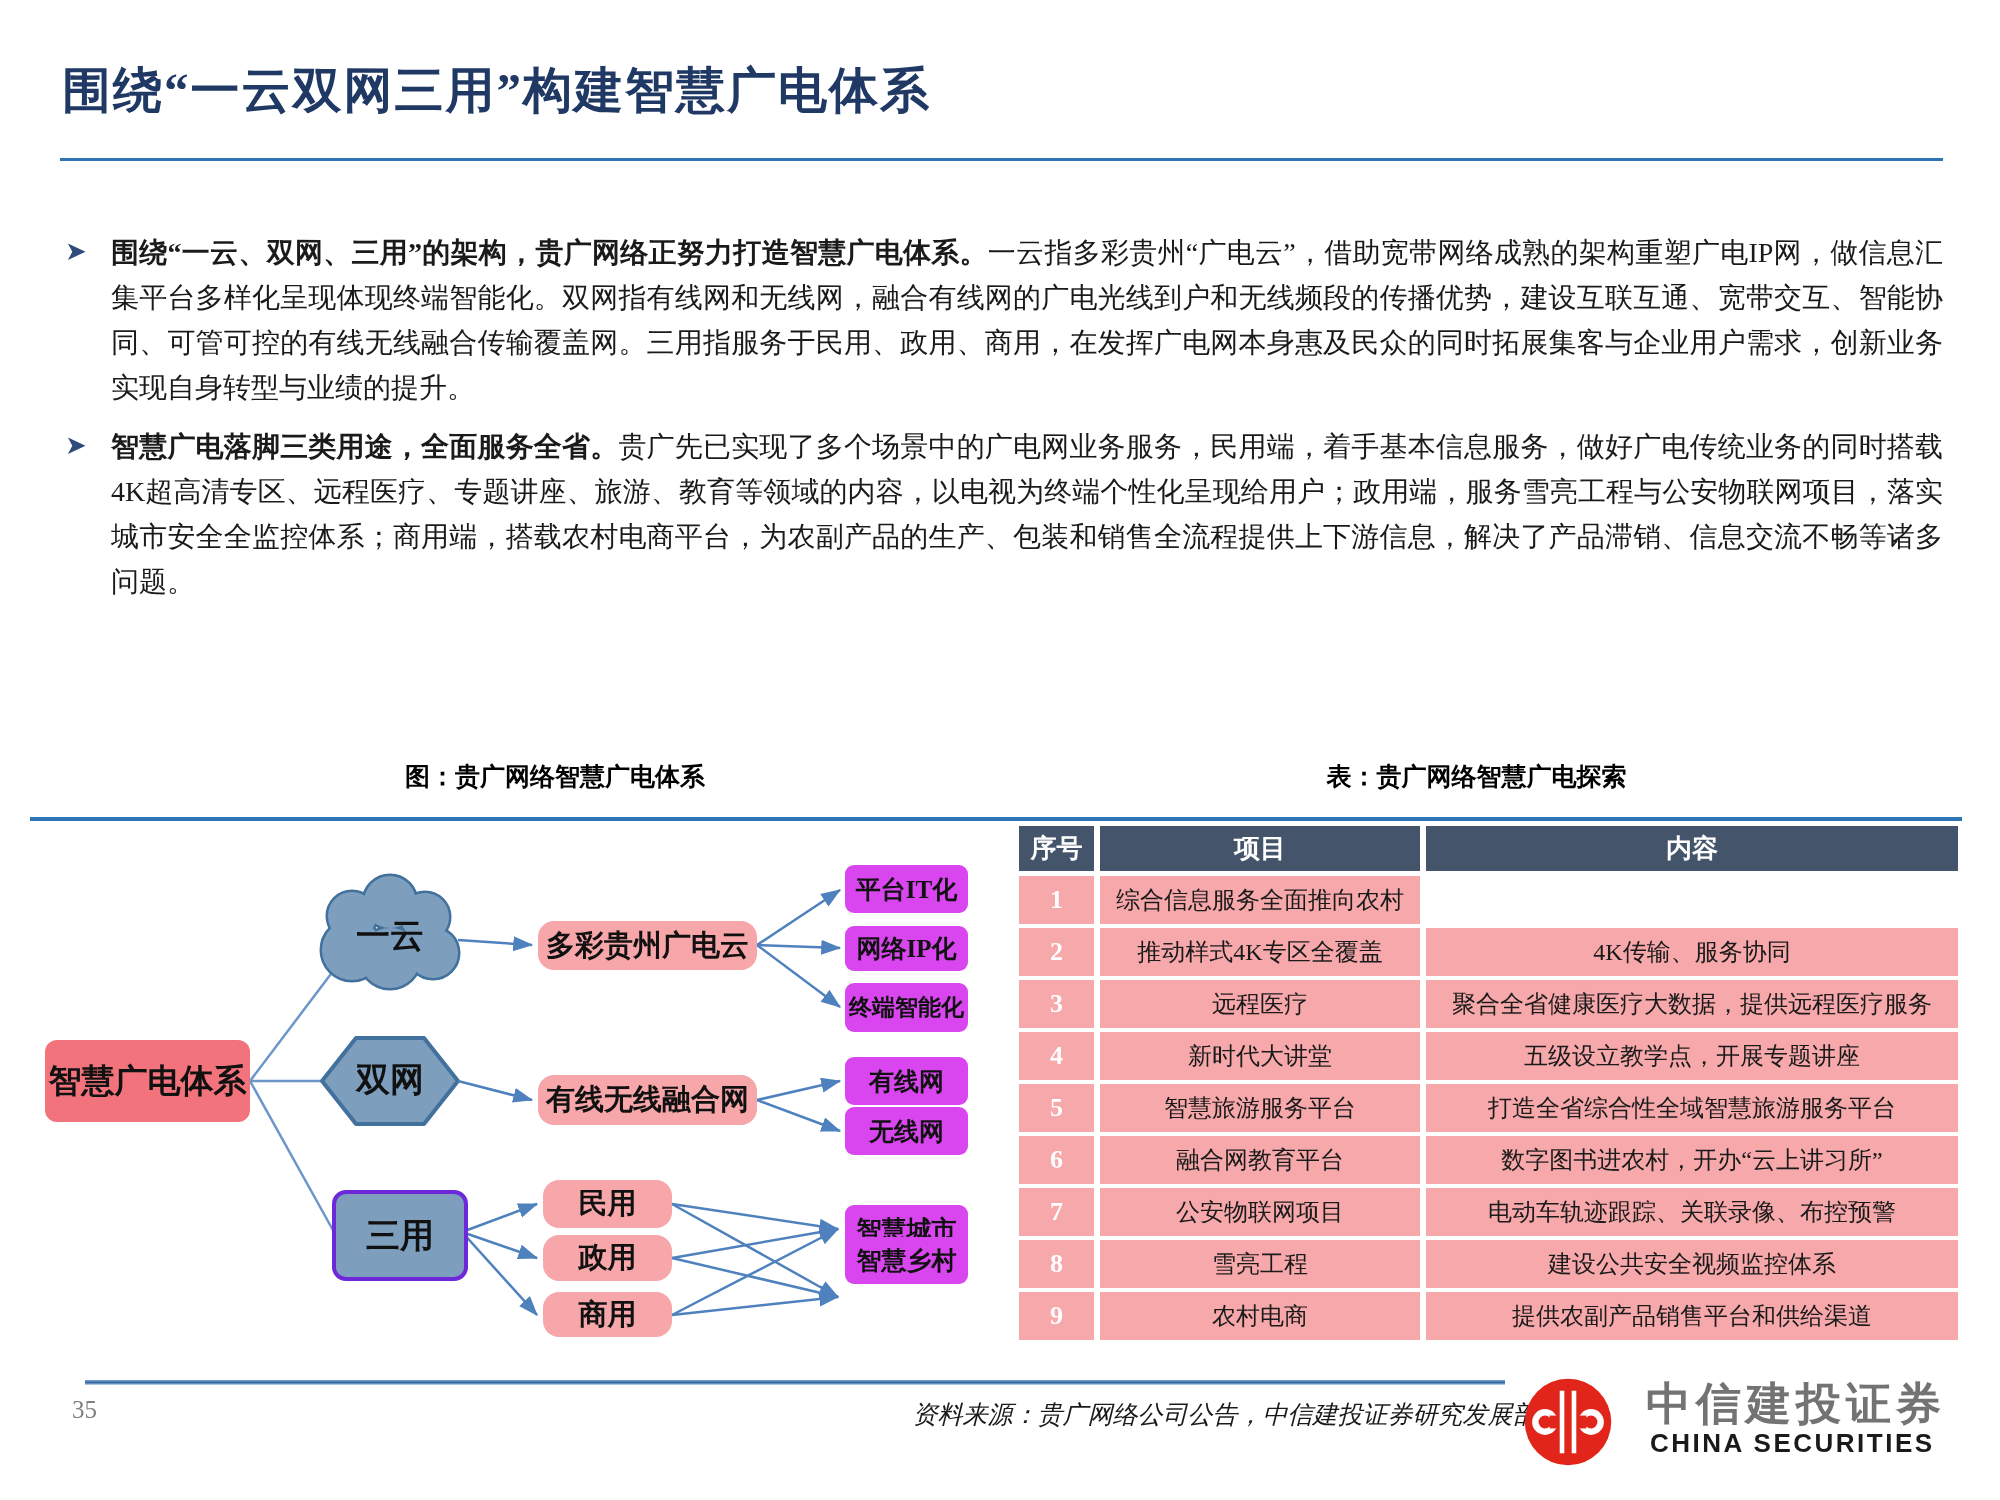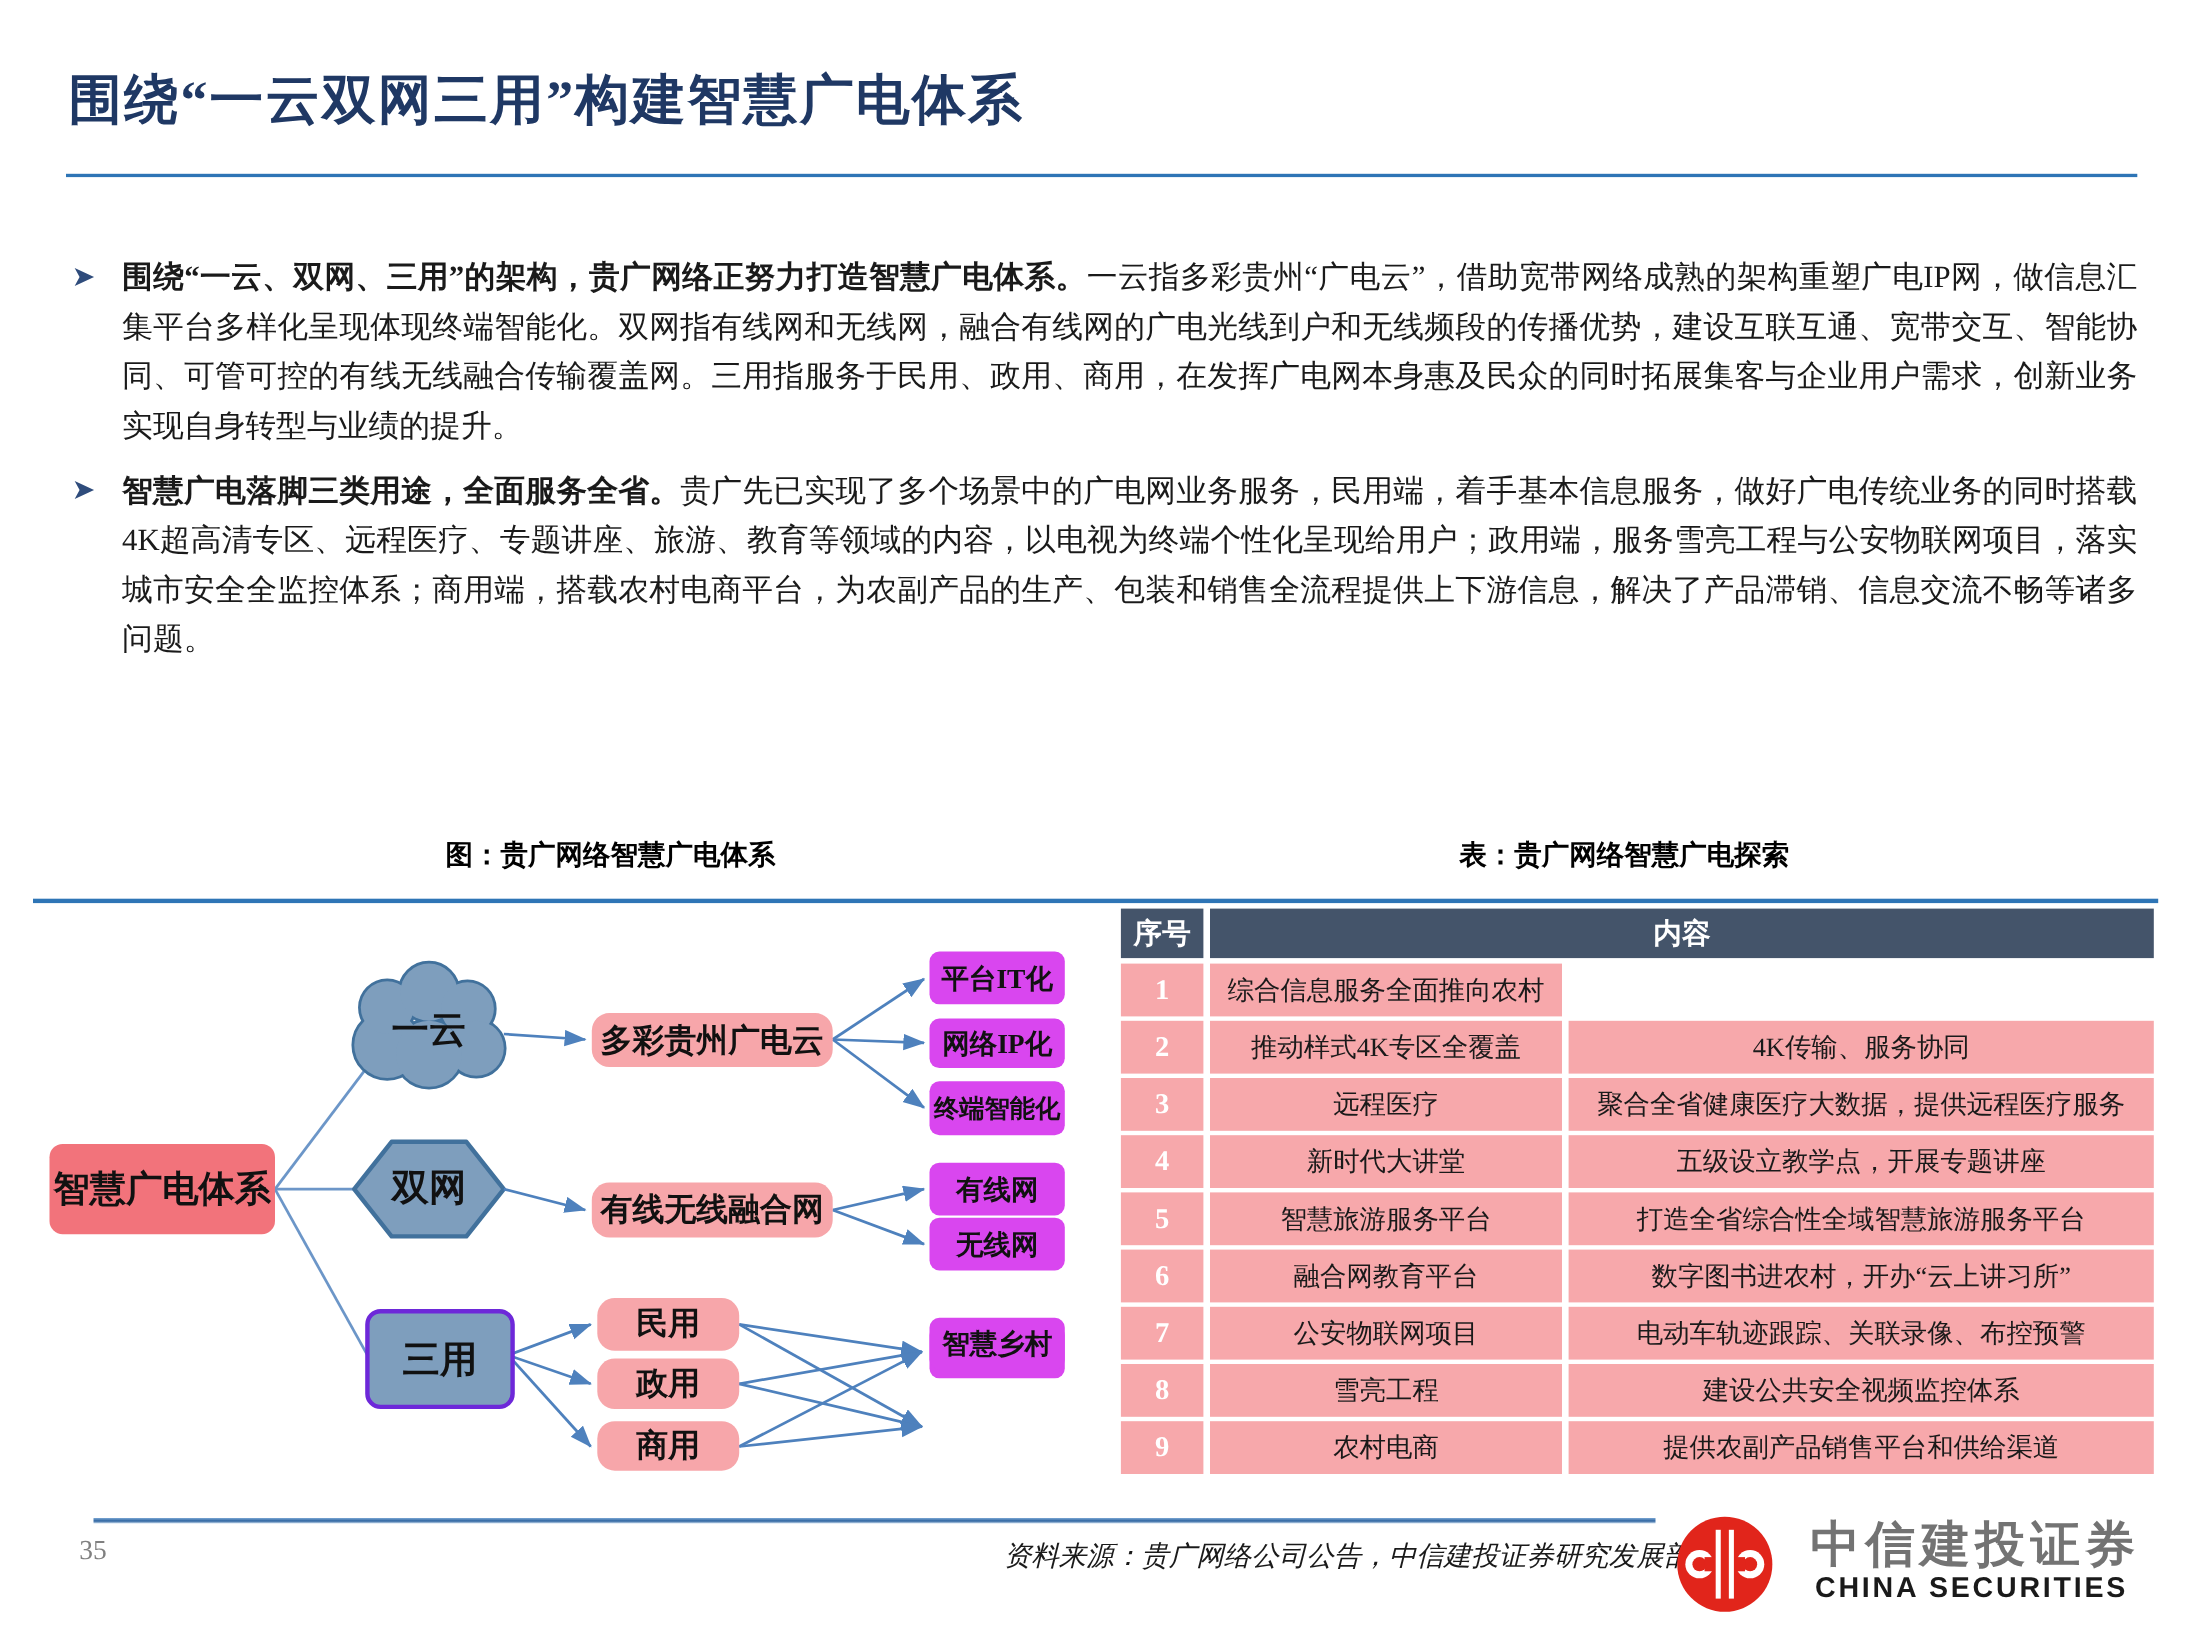--- a/index.html
+++ b/index.html
@@ -40,21 +40,21 @@
   .p-use1{left:543px;top:1180px;width:129px;height:48px;font-size:29px;}
   .p-use2{left:543px;top:1235px;width:129px;height:46px;font-size:29px;}
   .p-use3{left:543px;top:1292px;width:129px;height:45px;font-size:29px;}
   .lblue{background:#d946ef;border-radius:9px;font-size:25px;}
   .b-1{left:845px;top:865px;width:123px;height:48px;}
   .b-2{left:845px;top:926px;width:123px;height:45px;}
   .b-3{left:845px;top:983px;width:123px;height:49px;font-size:23px;}
   .b-4{left:845px;top:1057px;width:123px;height:48px;}
   .b-5{left:845px;top:1107px;width:123px;height:48px;}
   .b-6{left:845px;top:1205px;width:123px;height:48px;}
-  .b-7{left:845px;top:1198px;width:123px;height:47px;}
+  .b-7{left:845px;top:1237px;width:123px;height:47px;}
   .connectors{left:0;top:820px;width:1000px;height:580px;}
 
   
   .tbl{left:995px;top:826px;width:963px;}
   .trow{display:flex;column-gap:6px;margin-bottom:4px;padding-left:24px;}
   .cell{display:flex;align-items:center;justify-content:center;text-align:center;}
   .th{background:#44546A;color:#ffffff;font-weight:bold;height:45px;font-size:26px;}
   .thead{margin-bottom:5px;}
   .td{background:#F7A8AB;height:48px;font-size:24px;color:#1a1a1a;}
   .num{color:#ffffff;font-weight:bold;font-size:26px;}
@@ -158,20 +158,21 @@
   <div class="node lblue b-2">网络IP化</div>
   <div class="node lblue b-3">终端智能化</div>
   <div class="node lblue b-4">有线网</div>
   <div class="node lblue b-5">无线网</div>
   <div class="node lblue b-6">智慧城市</div>
   <div class="node lblue b-7">智慧乡村</div>
 
   <div class="abs tbl">
     <div class="trow thead">
       <div class="cell th c1">序号</div>
+      <div class="cell th c2">项目</div>
       <div class="cell th c3">内容</div>
     </div>
     <div>
         <div class="trow">
           <div class="cell td num c1">1</div>
           <div class="cell td c2">综合信息服务全面推向农村</div>
         </div>
         <div class="trow">
           <div class="cell td num c1">2</div>
           <div class="cell td c2">推动样式4K专区全覆盖</div>

